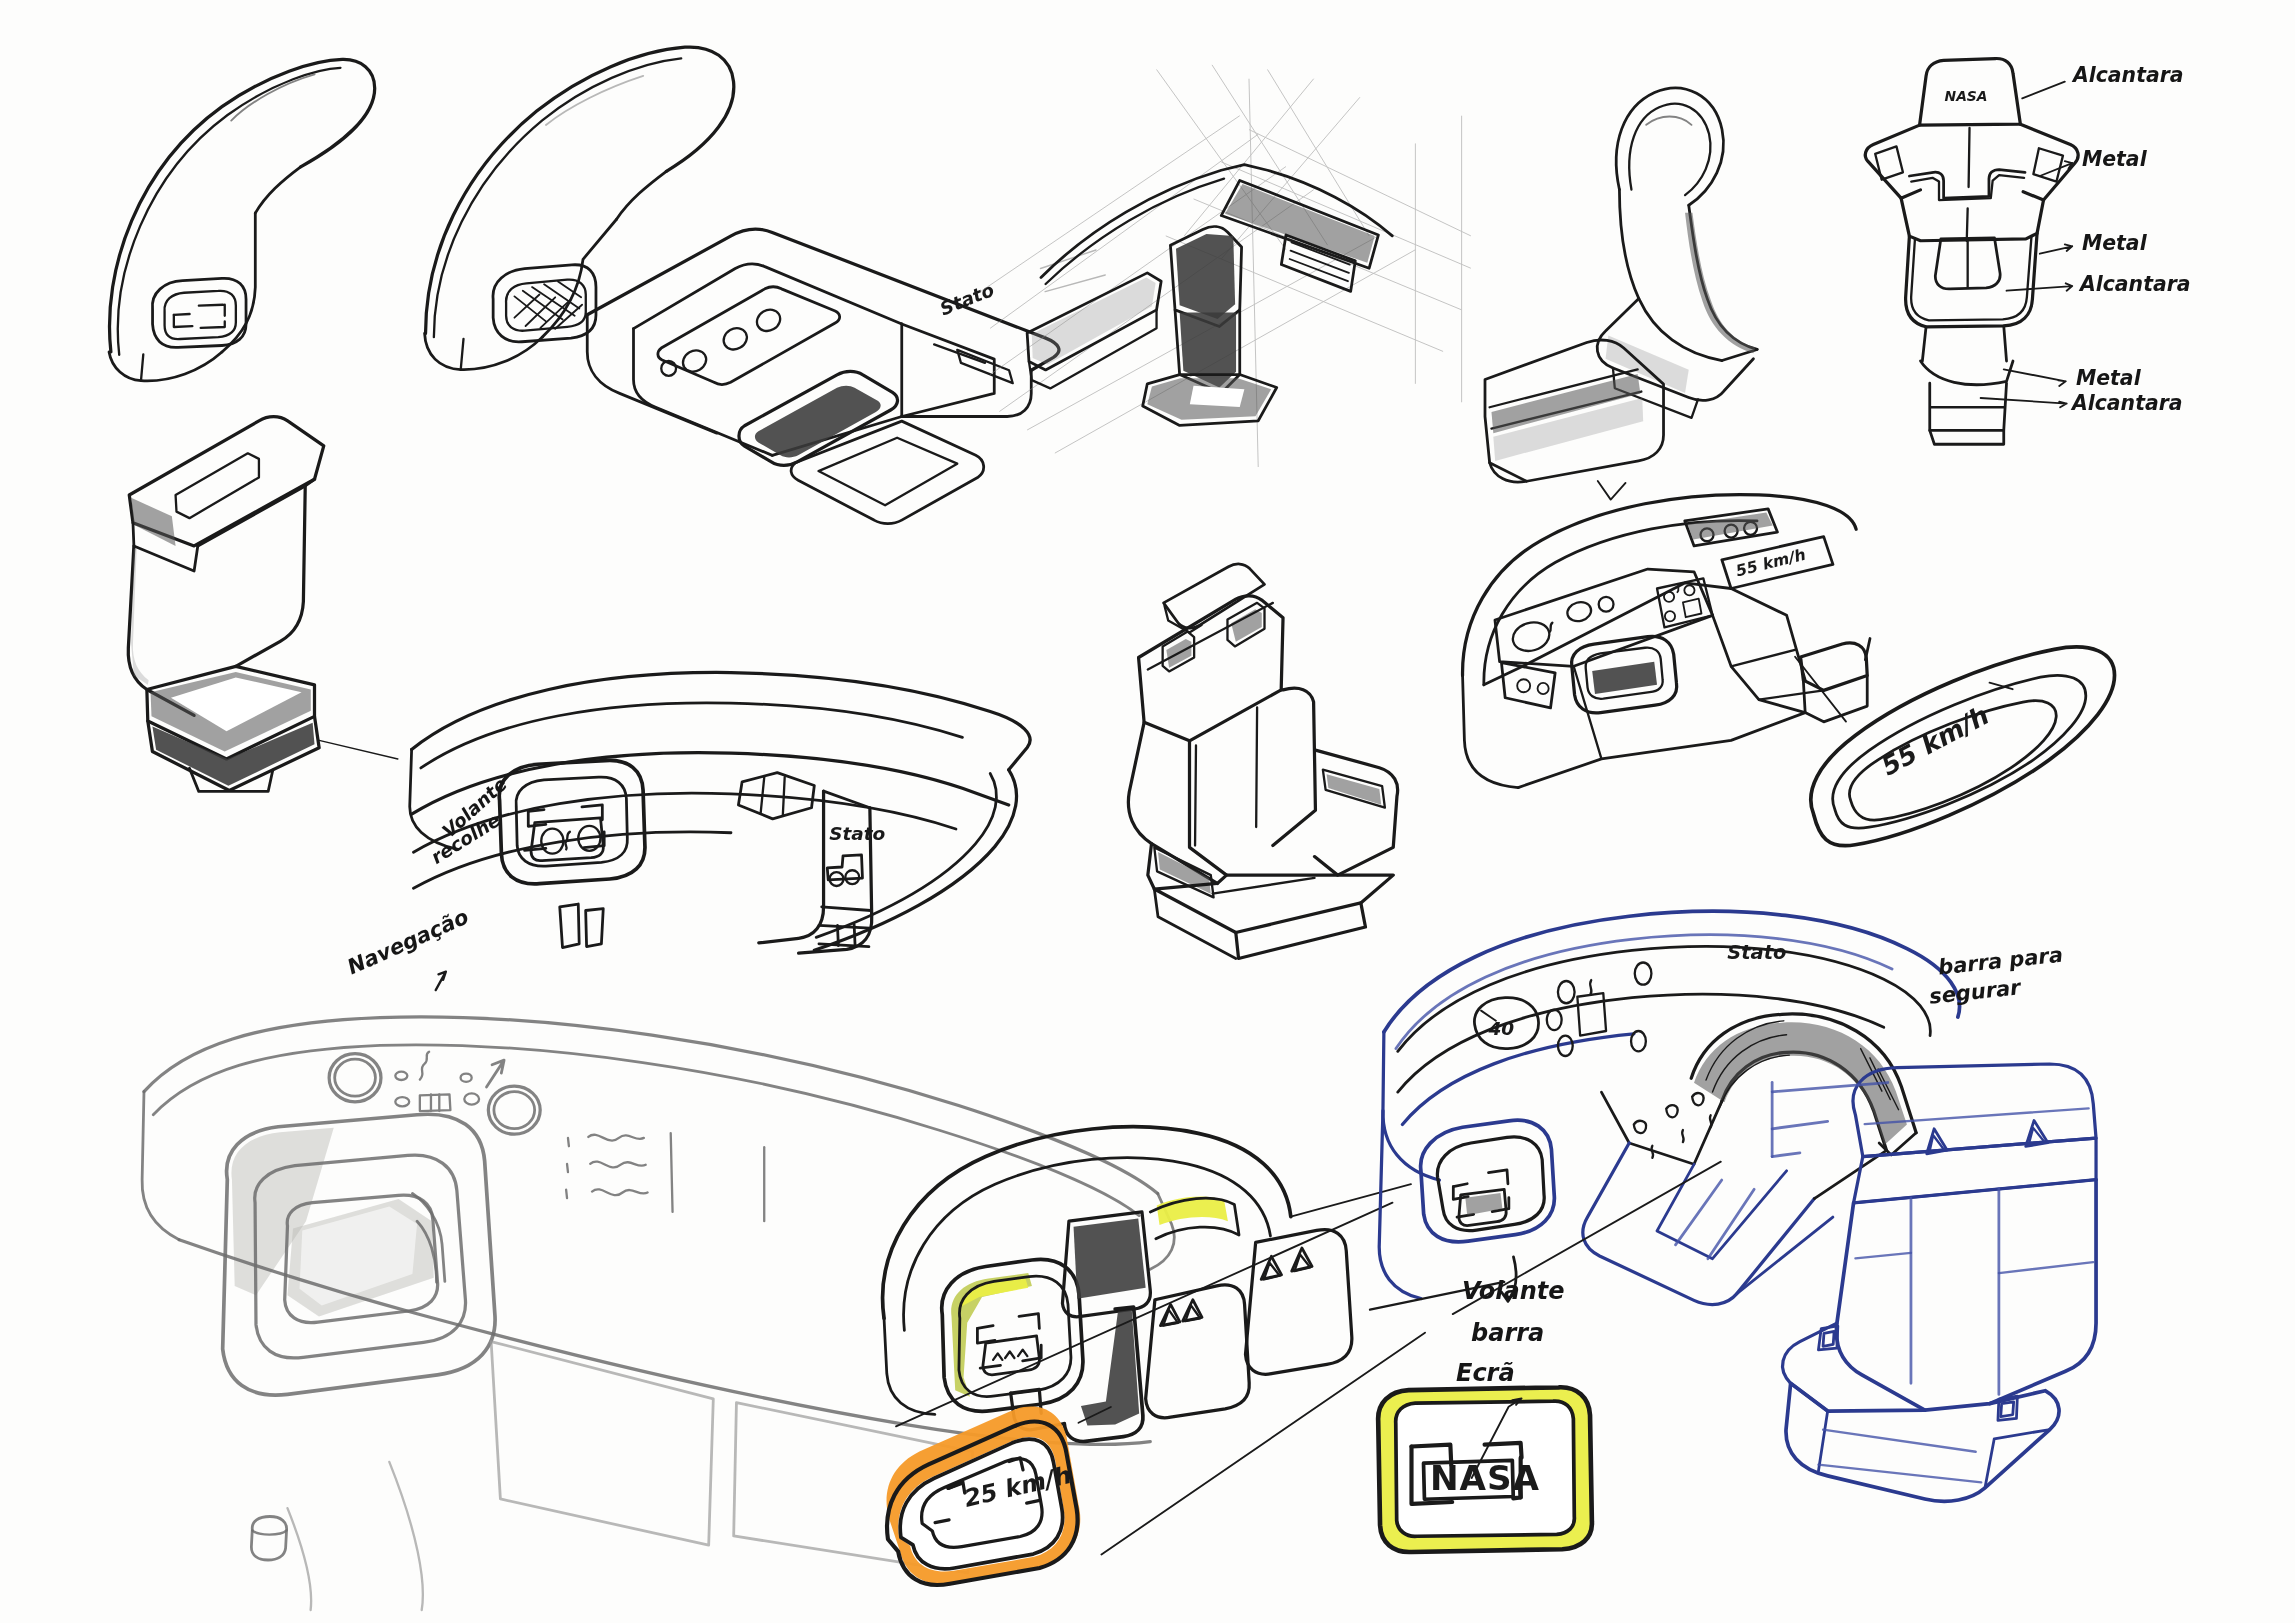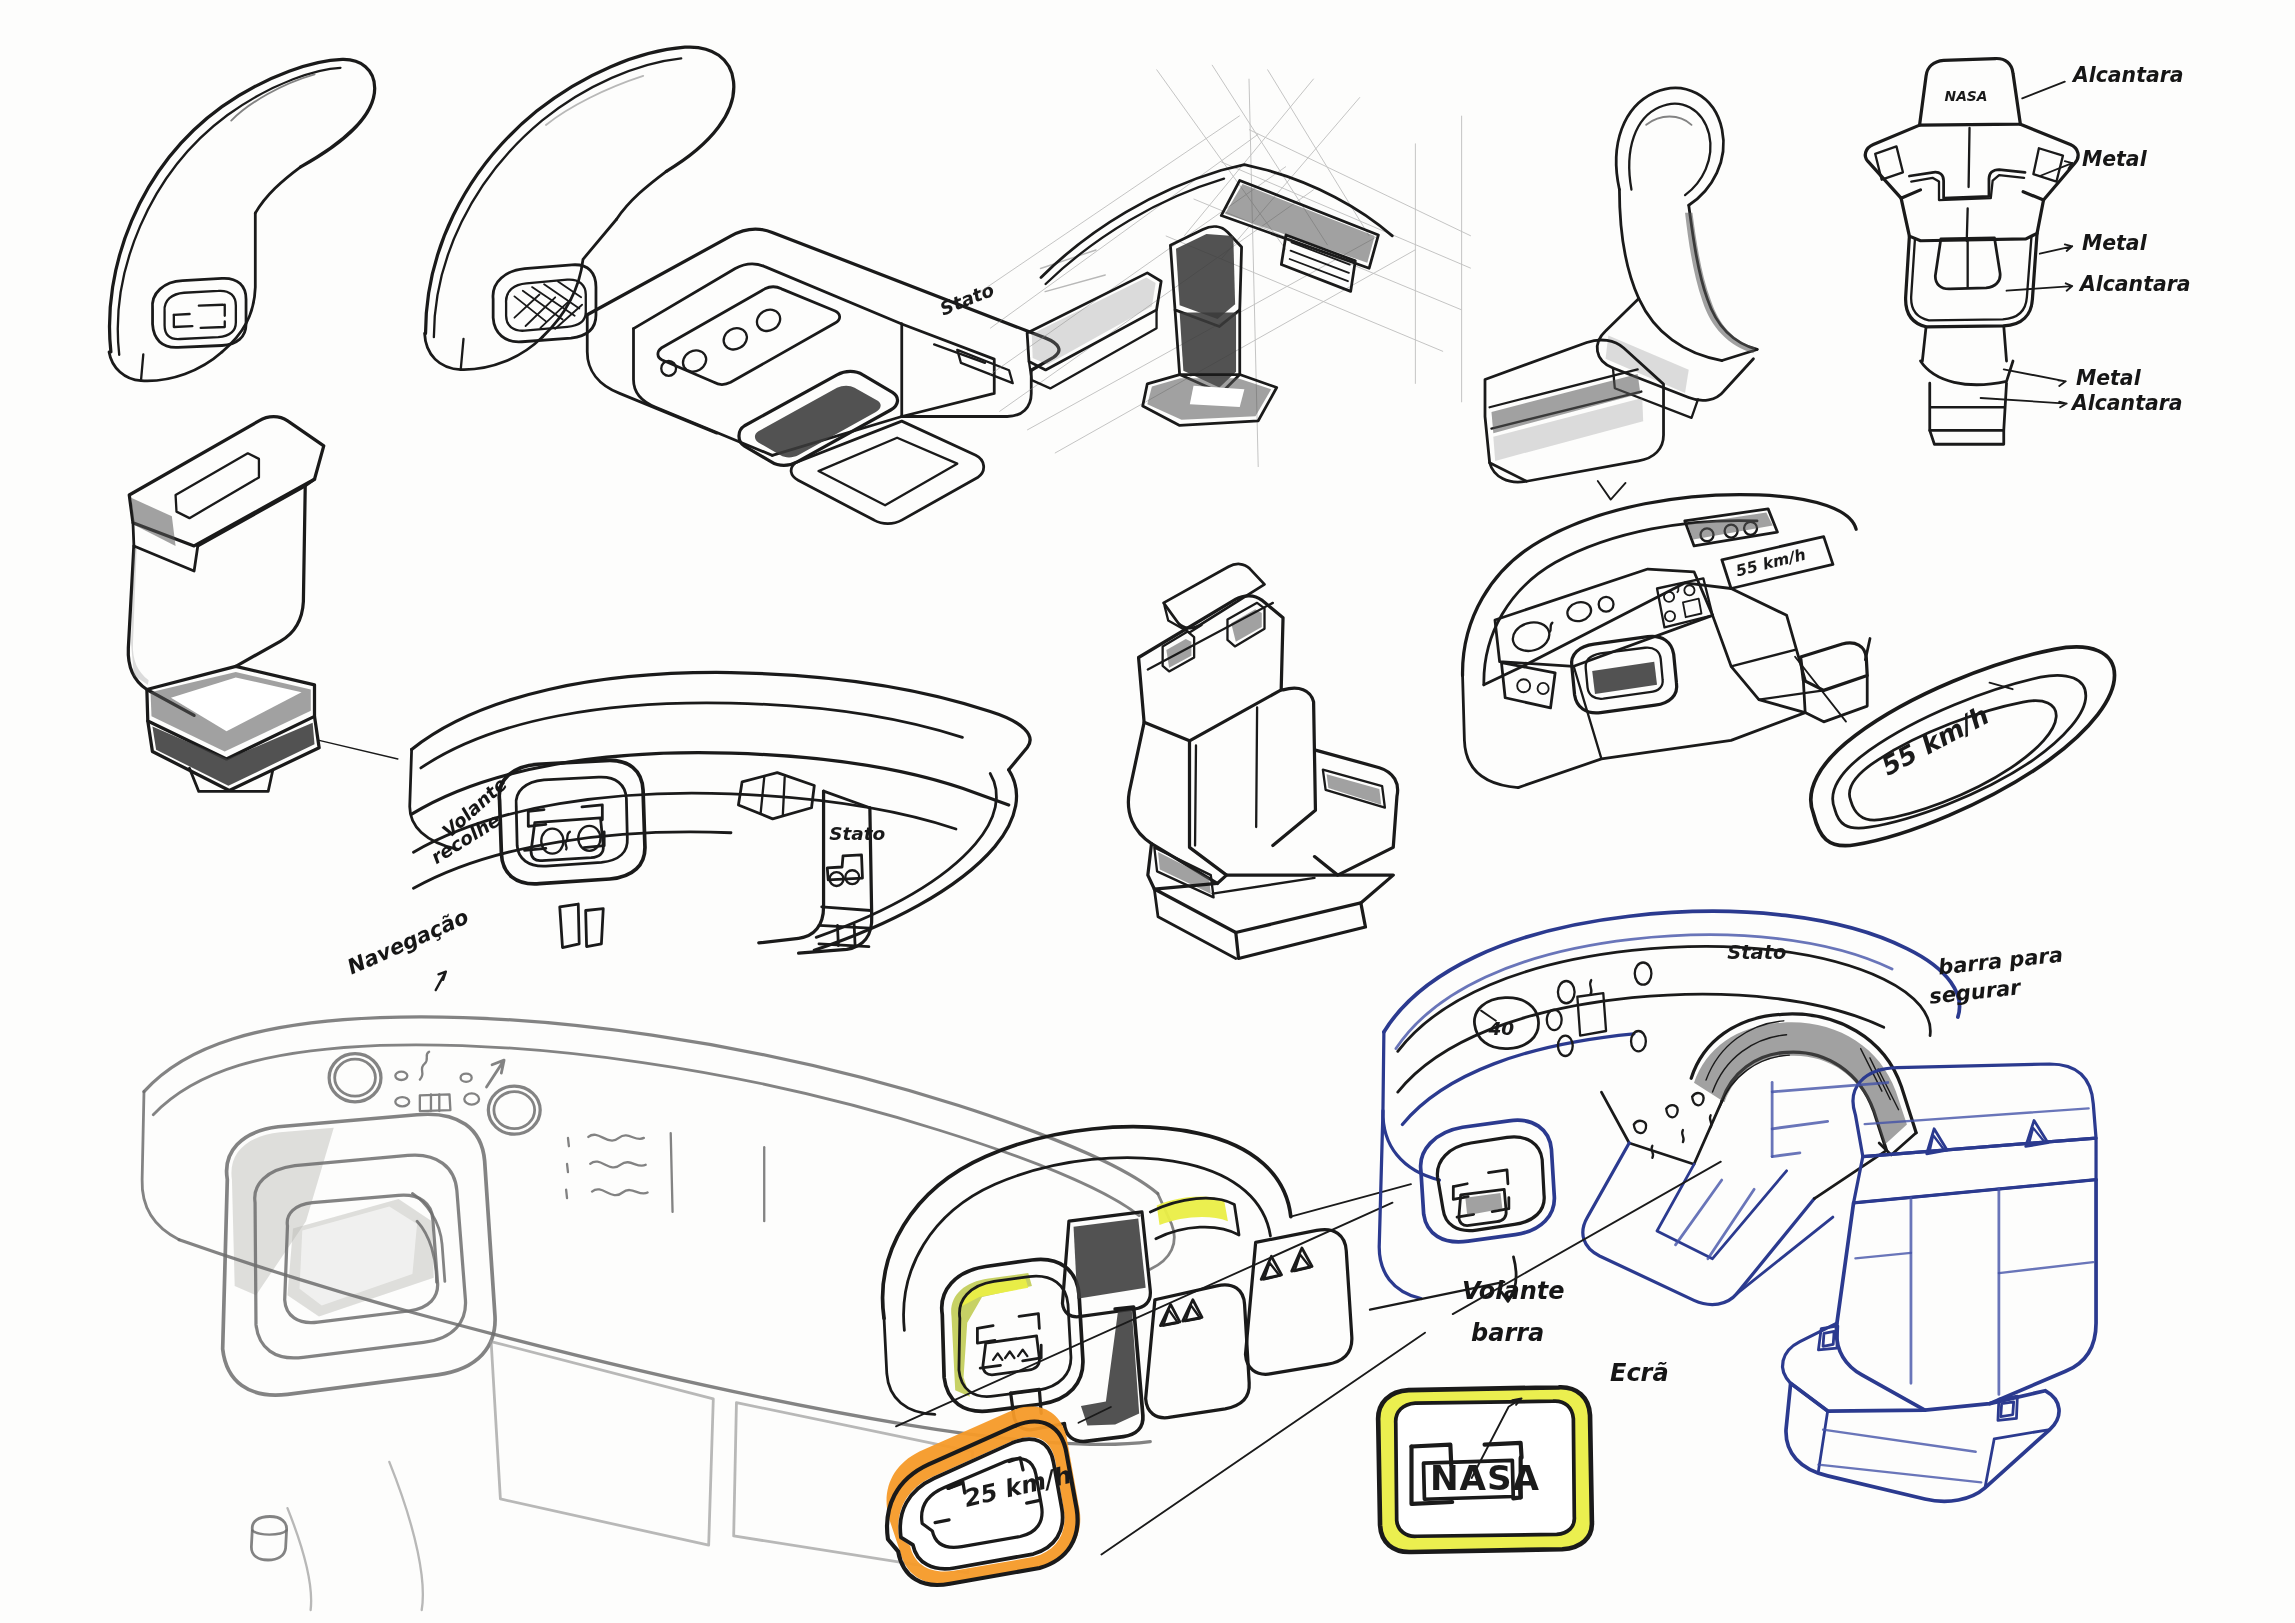--- a/index.html
+++ b/index.html
@@ -625,21 +625,21 @@
       <path class="ink" stroke-width="8" d="M86 126 C84 100 102 84 128 82 L426 78 C452 76 468 92 470 116 L472 328 C474 350 458 364 434 366 L132 370 C108 372 90 358 88 336 Z"></path>
       <path class="ink" stroke-width="9" d="M120 176 L204 172 L206 216 M278 172 L356 168 L358 200 M122 300 L208 296 M340 288 L356 286 L354 252"></path>
       <path class="ink" stroke-width="9" d="M120 176 L120 300"></path>
       <path class="ink" stroke-width="9" d="M356 200 L356 286"></path>
       <path class="ink" stroke-width="8" d="M146 212 L338 206 L340 284 L148 290 Z"></path>
       <text class="nasa-word" x="160" y="270" font-size="74">NASA</text>
 
       <path class="ink" stroke-width="4" d="M250 244 L330 90 L358 72 M358 72 L338 76 M358 72 L346 86"></path>
     </svg>
   </div>
-  <div class="handtxt" style="left:1610px;top:1359px;font-size:24px;">Ecrã</div>
+  <div class="handtxt" style="left:1456px;top:1359px;font-size:24px;">Ecrã</div>
 
   <div class="sk" style="left:1101px;top:1157px;">
     <svg width="648" height="416" viewBox="0 0 1400 900">
       <path class="ink" stroke-width="4" d="M0 860 L700 380 M760 340 L1340 10"></path>
     </svg>
   </div>
 
 </div>
 
 

